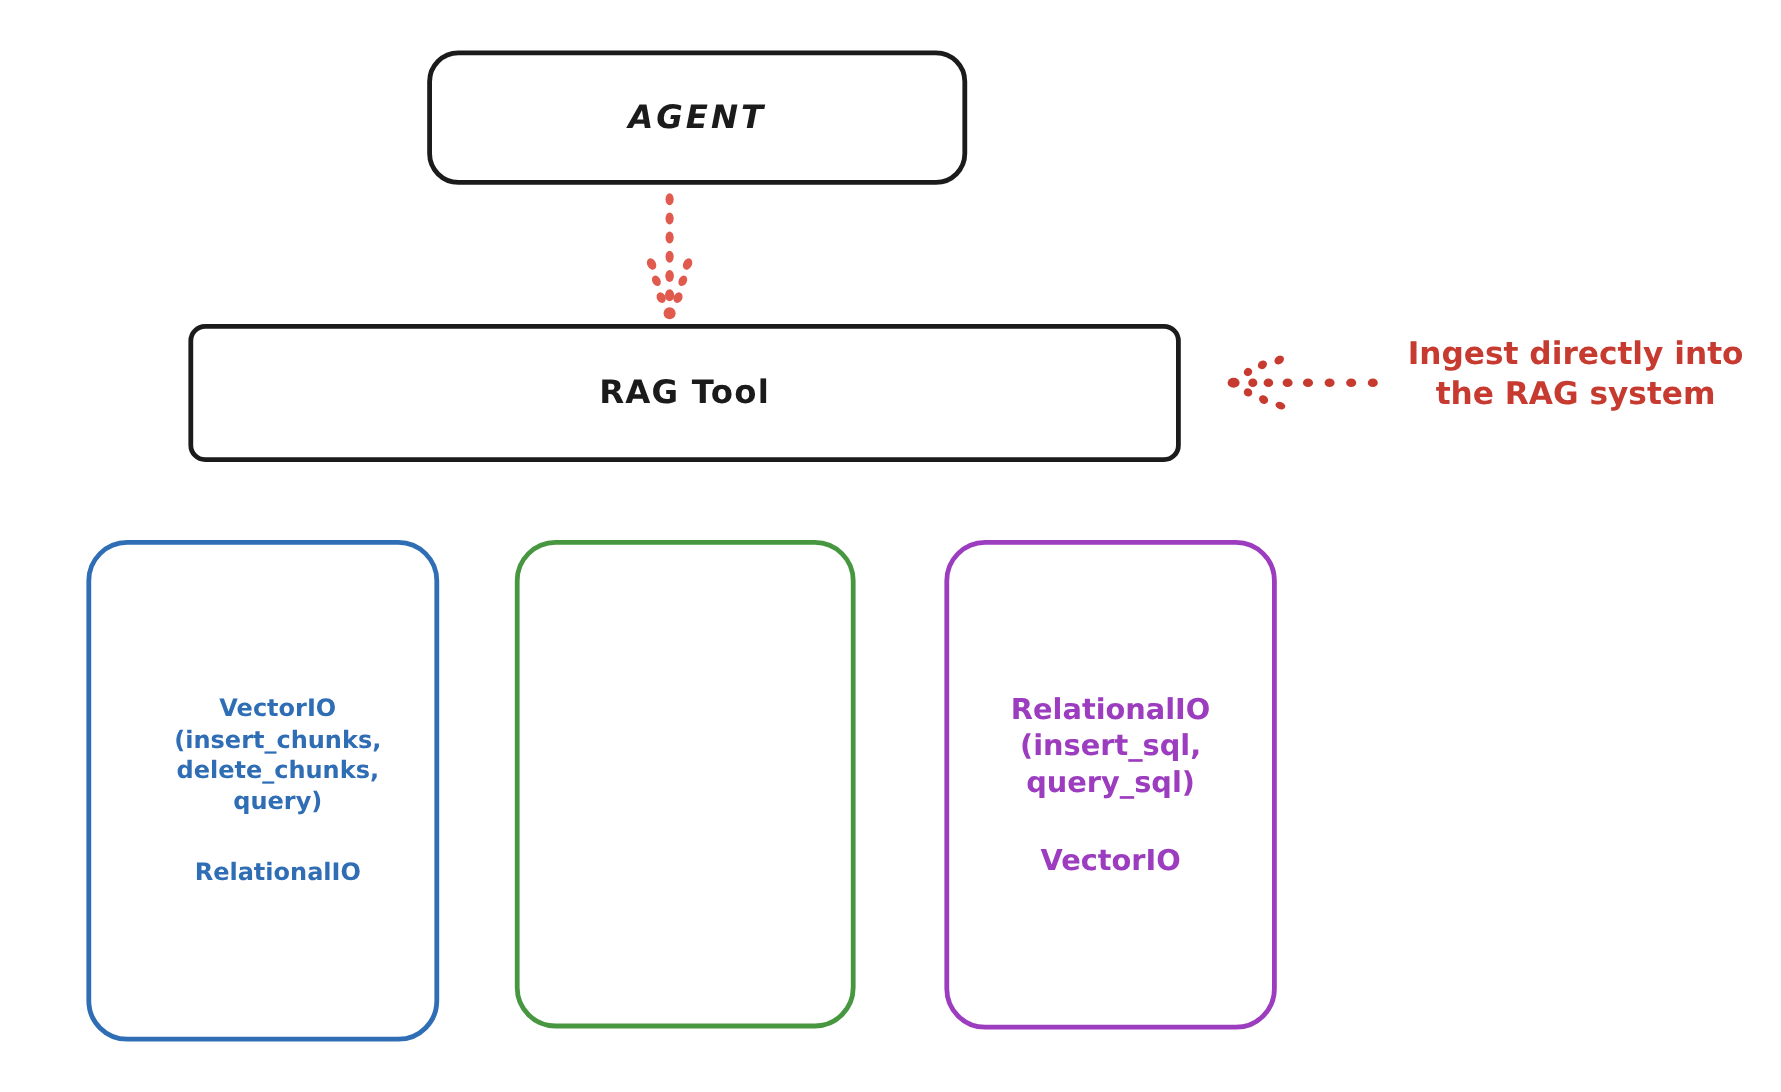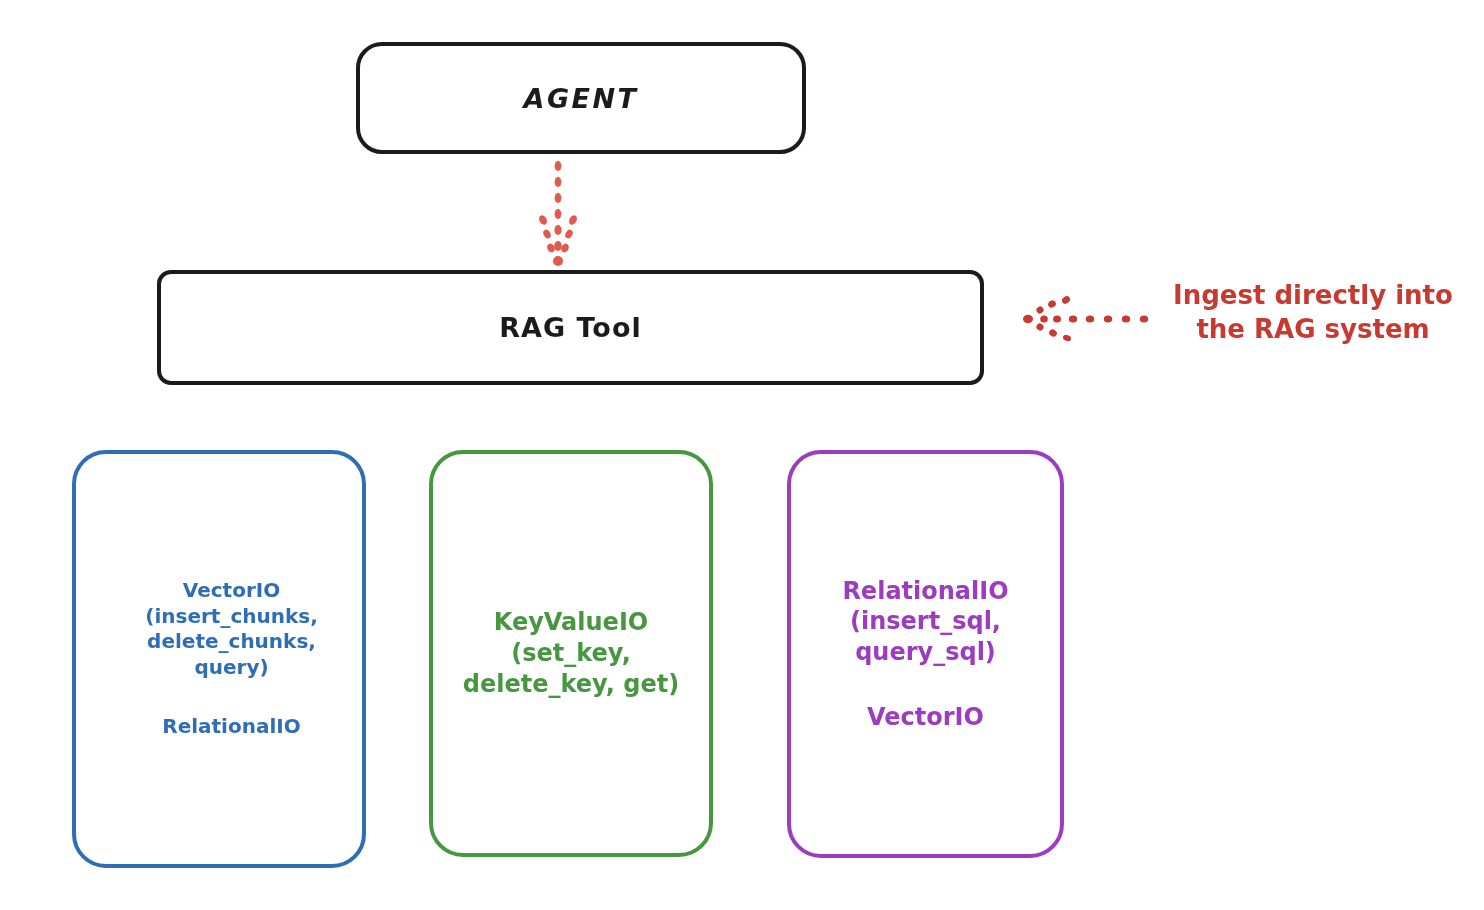--- a/index.html
+++ b/index.html
@@ -201,23 +201,20 @@
 
   <div class="node box-color" id="vectorio-box">
     <span class="api-label">VectorIO
 (insert_chunks,
 delete_chunks,
 query)</span>
     <span class="index-label">RelationalIO</span>
   </div>
 
   <div class="node box-color" id="keyvalueio-box">
-    <span class="api-label">KeyValueIO
-(set_key,
-delete_key, get)</span>
   </div>
 
   <div class="node box-color" id="relationalio-box">
     <span class="api-label">RelationalIO
 (insert_sql,
 query_sql)</span>
     <span class="index-label">VectorIO</span>
   </div>
 
 </div>

